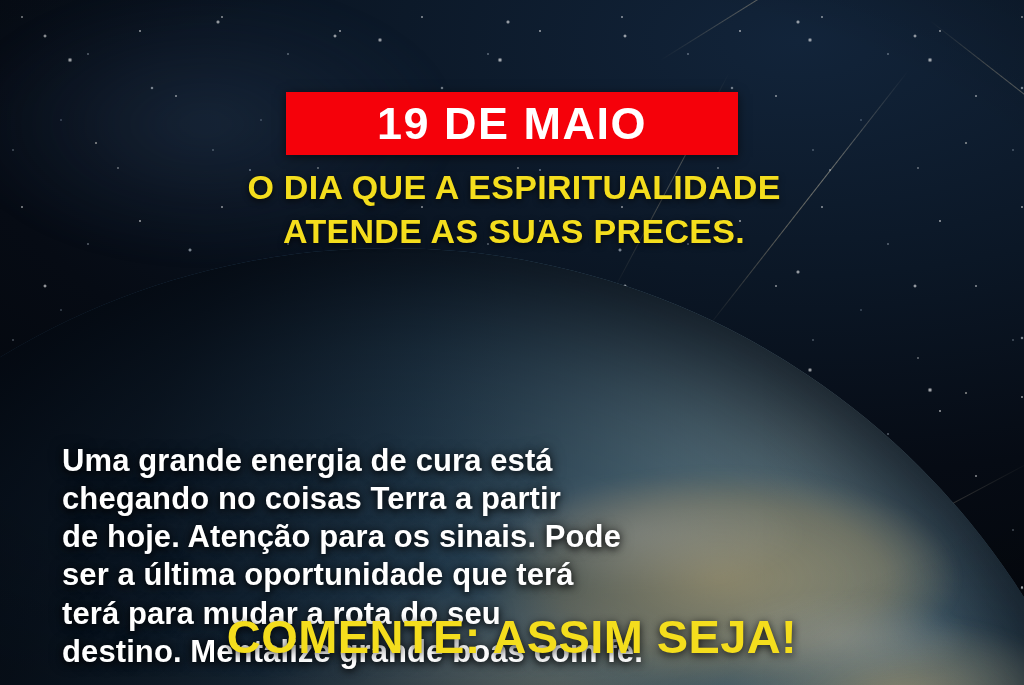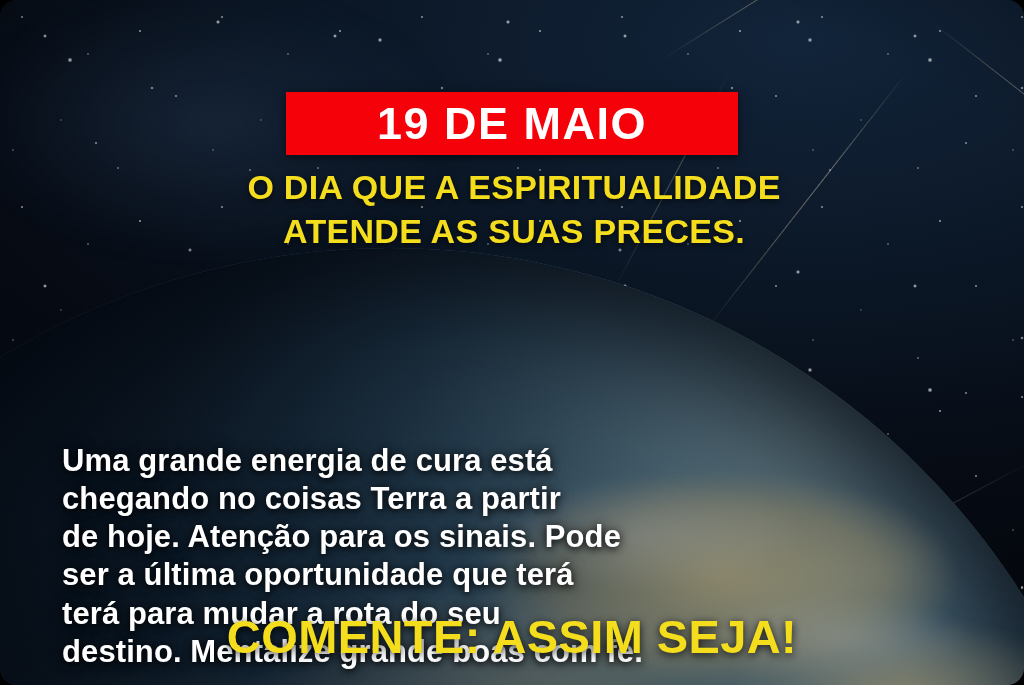--- a/index.html
+++ b/index.html
@@ -11,21 +11,20 @@
   * { box-sizing: border-box; }
 
   #poster {
     position: relative;
     width: 1024px;
     height: 685px;
     overflow: hidden;
     font-family: "Liberation Sans", sans-serif;
     background: #05070d;
     user-select: none;
-    border-radius: 17px;
   }
 
   
   .space-sky {
     position: absolute;
     inset: 0;
     background:
       radial-gradient(120% 90% at 78% 6%,  #12243a 0%, #0b1726 38%, #060b14 70%, #03060b 100%),
       linear-gradient(180deg, #060a12 0%, #091424 45%, #05090f 100%);
   }

